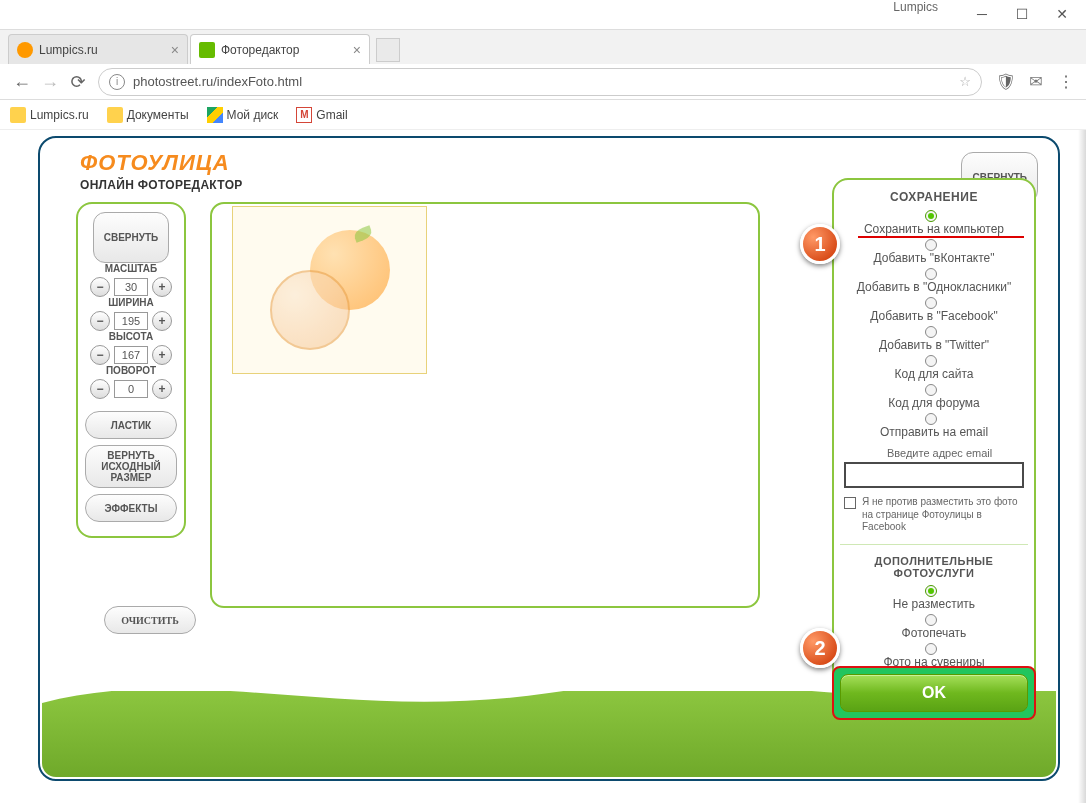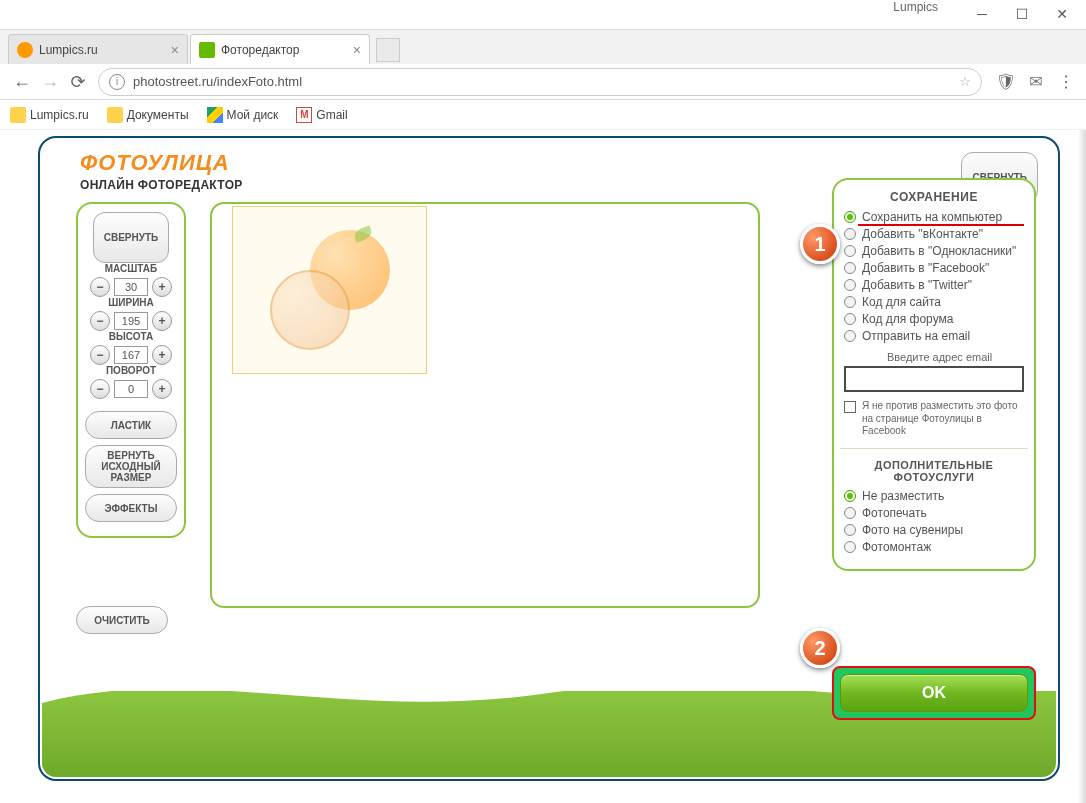--- a/index.html
+++ b/index.html
@@ -46,32 +46,32 @@
 .leftpanel { position: absolute; left: 36px; top: 64px; width: 110px; border: 2px solid #8cc63f; border-radius: 16px; padding: 8px 6px 14px; background: #fff; display: flex; flex-direction: column; align-items: center; }
 .pillbtn { border: 1px solid #aaa; background: linear-gradient(#fdfdfd,#e8e8e8); border-radius: 12px; padding: 19px 10px; font-size: 10px; font-weight: bold; color: #555; text-align: center; text-transform: uppercase; }
 .pillbtn.big { border-radius: 14px; padding: 4px 8px; width: 92px; min-height: 28px; display:flex; align-items:center; justify-content:center; }
 .ctlgroup { width: 100%; text-align: center; }
 .ctllabel { font-size: 10px; font-weight: bold; color: #555; text-transform: uppercase; }
 .ctlrow { display: flex; align-items: center; justify-content: center; gap: 4px; margin-top: 3px; }
 .roundbtn { width: 20px; height: 20px; border: 1px solid #999; border-radius: 10px; background: linear-gradient(#fff,#ddd); display: flex; align-items: center; justify-content: center; font-size: 12px; font-weight: bold; color: #555; }
 .numbox { width: 34px; height: 18px; border: 1px solid #999; background: #fff; font-size: 11px; text-align: center; line-height: 16px; color: #555; }
 
 .btnstack { display:flex; flex-direction:column; gap:6px; margin-top:12px; align-items:center; }
-.clearbtn { position: absolute; left: 36px; top: 468px; }
+.clearbtn { position: absolute; left: 64px; top: 468px; font-family: Liberation Serif, serif; }
 
 .canvas { position: absolute; left: 170px; top: 64px; width: 550px; height: 406px; border: 2px solid #8cc63f; border-radius: 14px; background: #fff; }
 .imgslot { position: absolute; left: 20px; top: 2px; width: 195px; height: 168px; border: 1px solid #e8d27a; background: #fffbef; display:flex; align-items:center; justify-content:center; }
 .orange { width: 120px; height: 120px; position: relative; }
 .orange .half { position:absolute; left:0; bottom:0; width:80px; height:80px; border-radius:40px; background: radial-gradient(circle at 30% 30%, #fbe6cc, #f5c08a); opacity:.55; border:2px solid #e8a04a; }
 .orange .whole { position:absolute; right:0; top:0; width:80px; height:80px; border-radius:40px; background: radial-gradient(circle at 30% 30%, #ffcc80, #ff8a00); opacity:.55; }
 .orange .leaf { position:absolute; right:18px; top:-2px; width:18px; height:12px; border-radius: 60% 0 60% 0; background:#8cc63f; opacity:.55; transform:rotate(-20deg); }
 
 .rightpanel { position: absolute; right: 22px; top: 40px; width: 204px; border: 2px solid #8cc63f; border-radius: 16px; padding: 10px 10px 12px; background: #fff; }
 .sect-title { font-size: 12px; font-weight: bold; color: #555; text-align: center; letter-spacing: .5px; margin-bottom: 6px; }
-.radio { display: flex; align-items: center; margin: 3px 0; }
+.radio { display: flex; align-items: center; margin: 3px 0; flex-direction: column; }
 .radio .dot { width: 12px; height: 12px; border: 1px solid #888; border-radius: 6px; margin-right: 6px; background: #f4f4f4; position: relative; flex-shrink:0; }
 .radio.selected .dot { border-color: #4a9b00; }
 .radio.selected .dot::after { content:''; position:absolute; left:2px; top:2px; width:6px; height:6px; border-radius:3px; background:#53c600; }
 .radio .txt { font-size: 12px; color: #555; }
 .underline { position:absolute; left:14px; bottom:-2px; right:0; height:2px; background:#d00; }
 
 .emaillabel { font-size: 11px; color: #666; margin-top: 8px; margin-left: 43px; }
 .emailbox { width: 100%; height: 26px; border: 2px solid #4a4a4a; margin-top: 3px; background:#fff; }
 .chkrow { display:flex; align-items:flex-start; margin-top:8px; }
 .chkbox { width:12px; height:12px; border:1px solid #666; margin-right:6px; margin-top:1px; flex-shrink:0; }

